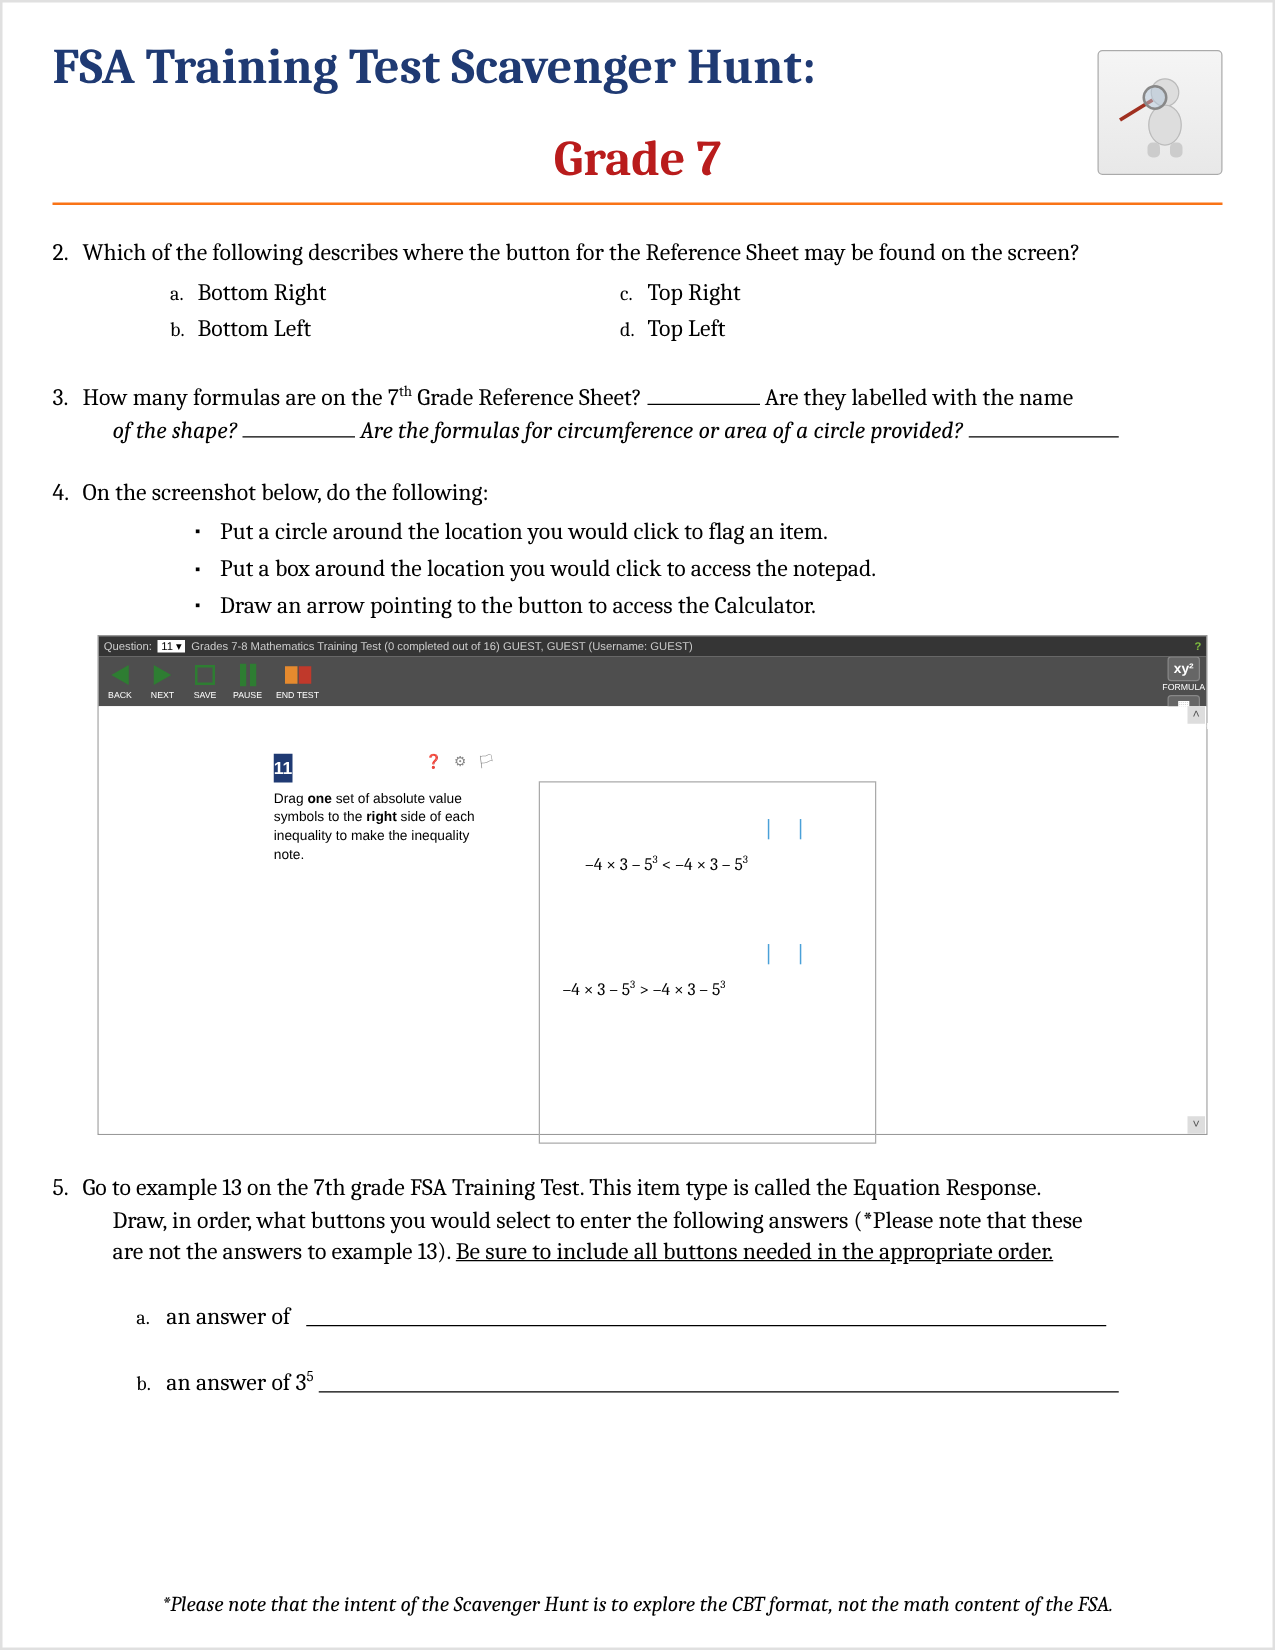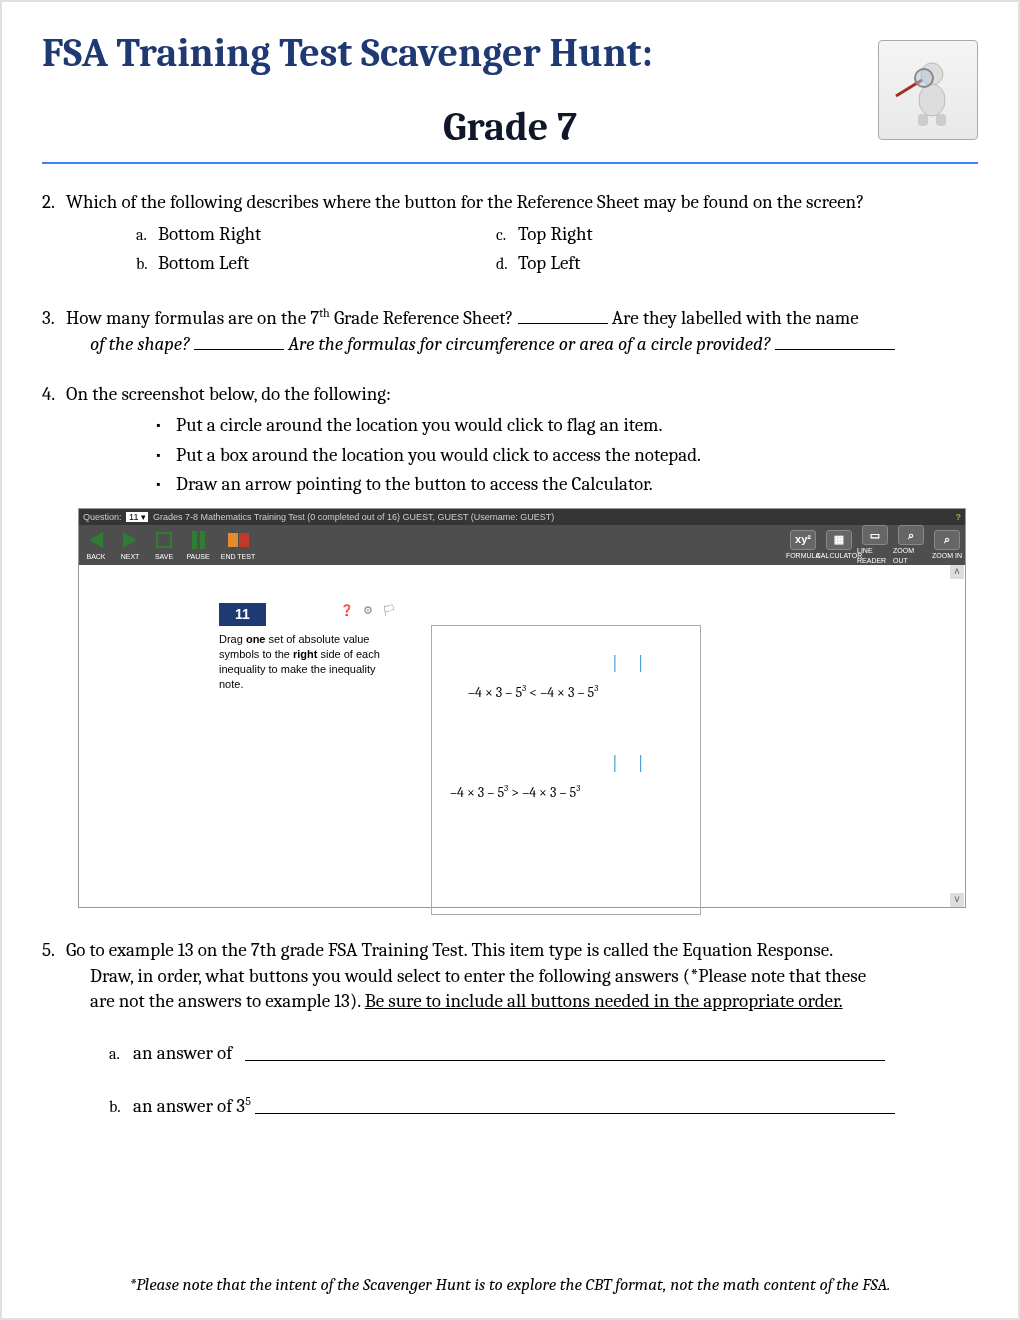--- a/index.html
+++ b/index.html
@@ -9,33 +9,33 @@
     height: 1320px;
     margin: 0 auto;
     background: #fff;
     border: 2px solid #e0e0e0;
     padding: 28px 40px 20px 40px;
     font-family: Cambria, Georgia, serif;
     color: #000;
     position: relative;
   }
   .header {
-    border-bottom: 2px solid #3b82f6;
+    border-bottom: 2px solid #f97316;
     padding-bottom: 12px;
     position: relative;
   }
   .title-line1 {
     font-size: 40px;
     font-weight: bold;
     color: #1f3a73;
   }
   .title-line2 {
     font-size: 40px;
     font-weight: bold;
-    color: #0f172a;
+    color: #b91c1c;
     text-align: center;
     margin-top: 28px;
   }
   .mascot {
     position: absolute;
     right: 0;
     top: 10px;
     width: 100px;
     height: 100px;
     border: 1px solid #aaa;
@@ -112,21 +112,21 @@
   }
   .arrow-l { width:0;height:0;border-top:8px solid transparent;border-bottom:8px solid transparent;border-right:14px solid #2e7d32;}
   .arrow-r { width:0;height:0;border-top:8px solid transparent;border-bottom:8px solid transparent;border-left:14px solid #2e7d32;}
   .disk { width:16px;height:16px;border:2px solid #2e7d32; }
   .bars { display:flex; gap:3px;}
   .bars span{ width:5px;height:18px;background:#2e7d32;}
   .endt { color:#fff; }
   .endbox{ display:flex; gap:1px;}
   .endbox .a{width:10px;height:14px;background:#e68a2e;}
   .endbox .b{width:10px;height:14px;background:#c0392b;}
-  .tb-right { margin-left:auto; display:flex; }
+  .tb-right { margin-left:auto; display:flex;flex-direction:column; }
   .tb-rbtn {
     width: 36px;
     display:flex; flex-direction:column; align-items:center; justify-content:center;
     gap:1px;
   }
   .tb-rbtn .ric {
     width:26px;height:20px;border:1px solid #888;background:#666;border-radius:3px;
     display:flex;align-items:center;justify-content:center;color:#fff;font-size:11px;font-weight:bold;
   }
   .shot-main {
@@ -136,21 +136,21 @@
     position:absolute; right:1px; width:14px; height:14px; background:#ddd;
     text-align:center; font-size:10px; line-height:14px; color:#555;
   }
   .scroll-up{ top:0;} .scroll-dn{ bottom:0;}
   .prompt {
     position:absolute; left:140px; top:38px; width:180px;
     font-size:11px; color:#000;
   }
   .prompt .qn {
     display:inline-block; background:#1f3a73; color:#fff; font-weight:bold;
-    padding:2px 16px; font-size:14px; margin-bottom:4px;
+    padding:2px 0; font-size:14px; margin-bottom:4px;
   }
   .prompt .picons { float:right; color:#888; font-size:11px; letter-spacing:3px; }
   .answerbox {
     position:absolute; left:352px; top:60px; width:270px; height:290px;
     border:1px solid #aaa;
   }
   .eq { position:absolute; font-size:14px; font-family: Cambria, Georgia, serif; }
   .bracket { color:#4aa0d8; letter-spacing:8px; font-size:18px; }
   .eq1b { left:180px; top:26px; }
   .eq1  { left:36px;  top:56px; }

